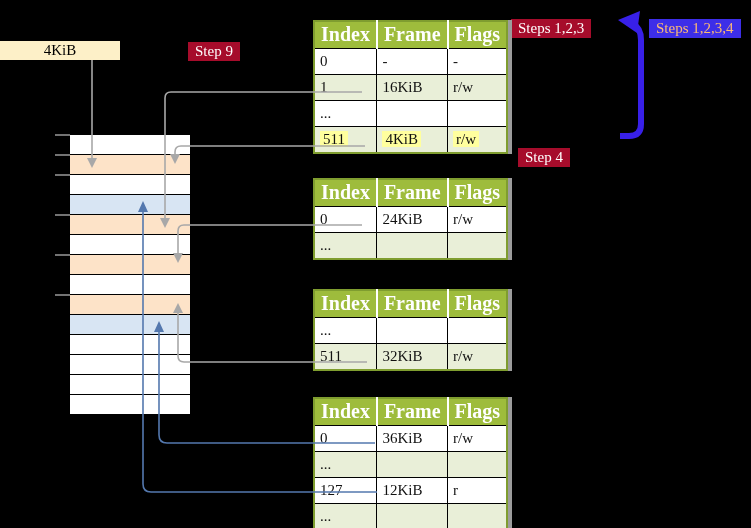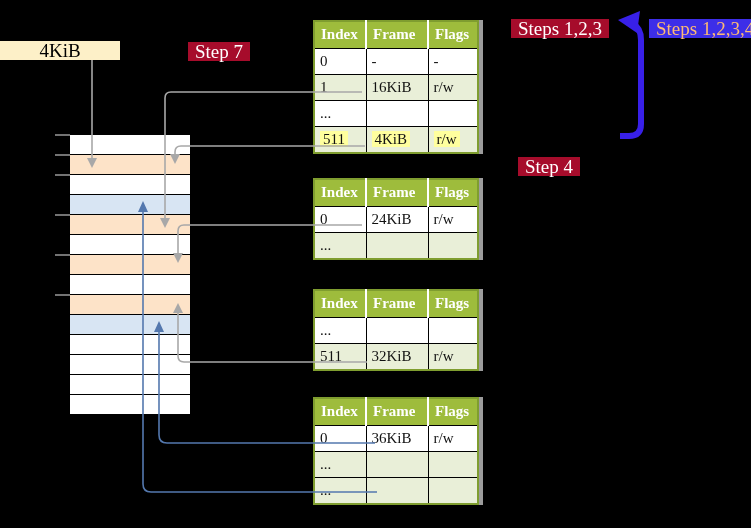--- a/index.html
+++ b/index.html
@@ -1,43 +1,43 @@
 <!DOCTYPE html>
 <html style="--c-background: #000000; --c-table-header-green: #9ebc3c; --c-table-border-olive: #7f9d2f; --c-row-light-green: #e9efd8; --c-row-white: #ffffff; --c-frame-peach: #fde3c8; --c-frame-blue: #d8e5f3; --c-highlight-yellow: #ffff9e; --c-label-cream: #fdf0c8; --c-label-red: #a60c2b; --c-label-blue: #3d2ee8; --c-arrow-gray: #a8a8a8; --c-arrow-blue: #5478ae; --c-big-arrow-blue: #3820e8; --c-tick-gray: #737373; --c-table-shadow-gray: #9c9c9c;"><head>
 <meta charset="utf-8">
 <style>
   html,body{margin:0;padding:0;background:#000;}
   .canvas{position:relative;width:751px;height:528px;background:var(--c-background,#000);
           font-family:"Liberation Serif",serif;overflow:hidden;}
 
   
-  .label{position:absolute;font-size:19px;line-height:17px;padding:1px 7px;white-space:nowrap;}
+  .label{position:absolute;font-size:15px;line-height:17px;padding:1px 7px;white-space:nowrap;}
   .label.cream{background:var(--c-label-cream,#fdf0c8);color:#000;}
   .label.red{background:var(--c-label-red,#a60c2b);color:#fff;}
   .label.blue{background:var(--c-label-blue,#3d2ee8);color:#fdba74;}
   #size-label{left:0;top:41px;width:106px;text-align:center;}
   #step0{left:188px;top:42px;}
   #steps123{left:511px;top:19px;}
   #steps1234{left:649px;top:19px;}
-  #step4{left:518px;top:157px;}
+  #step4{left:518px;top:148px;}
 
   
   .memory{position:absolute;left:70px;top:135px;width:120px;}
   .frame{height:19px;border-bottom:1px solid #000;}
   .frame.white{background:var(--c-row-white,#fff);}
   .frame.peach{background:var(--c-frame-peach,#fde3c8);}
   .frame.blue{background:var(--c-frame-blue,#d8e5f3);}
 
   
   table.ptable{position:absolute;border-collapse:collapse;background:#fff;
                border:2px solid var(--c-table-border-olive,#7f9d2f);
                box-shadow:4px 0 0 var(--c-table-shadow-gray,#9c9c9c);
                font-size:15px;color:#111;}
   table.ptable th{background:var(--c-table-header-green,#9ebc3c);color:#fff;font-weight:bold;
-                  font-size:15px;text-align:left;padding:1px 6px 2px;height:23px;
+                  font-size:20px;text-align:left;padding:1px 6px 2px;height:23px;
                   border-right:2px solid #fff;}
   table.ptable th:last-child{border-right:none;font-family:Liberation Serif, serif;}
   table.ptable td{border:1px solid #000;padding:0 5px;height:25px;vertical-align:middle;}
   table.ptable tr.alt td{background:var(--c-row-light-green,#e9efd8);}
   table.ptable col.c-index{width:52px;} table.ptable col.c-frame{width:62px;} table.ptable col.c-flags{width:50px;}
   #table1{left:313px;top:20px;} #table2{left:313px;top:178px;}
   #table3{left:313px;top:289px;} #table4{left:313px;top:397px;}
   .hl{background:var(--c-highlight-yellow,#ffff9e);padding:0 3px;}
 
   
@@ -49,21 +49,21 @@
   .tick{stroke:var(--c-tick-gray,#737373);stroke-width:2;}
   .bigarrow{fill:none;stroke:var(--c-big-arrow-blue,#3820e8);stroke-width:6;}
   .bigarrowhead{fill:var(--c-big-arrow-blue,#3820e8);stroke:none;}
 </style>
 </head>
 <body>
 
 <div class="canvas">
 
   <div class="label cream" id="size-label">4KiB</div>
-  <div class="label red" id="step0">Step 7</div>
+  <div class="label red" id="step0">Step 9</div>
   <div class="label red" id="steps123">Steps 1,2,3</div>
   <div class="label blue" id="steps1234">Steps 1,2,3,4</div>
   <div class="label red" id="step4">Step 4</div>
 
   <div class="memory">
     <div class="frame white"></div>
     <div class="frame peach"></div>
     <div class="frame white"></div>
     <div class="frame blue"></div>
     <div class="frame peach"></div>
@@ -185,20 +185,25 @@
     <tbody>
       <tr>
         <td>0</td>
         <td>36KiB</td>
         <td>r/w</td>
       </tr>
       <tr class="alt">
         <td>...</td>
         <td></td>
         <td></td>
+      </tr>
+      <tr>
+        <td>127</td>
+        <td>12KiB</td>
+        <td>r</td>
       </tr>
       <tr class="alt">
         <td>...</td>
         <td></td>
         <td></td>
       </tr>
     </tbody>
   </table>
 
   <svg class="overlay" width="751" height="528" viewBox="0 0 751 528">

